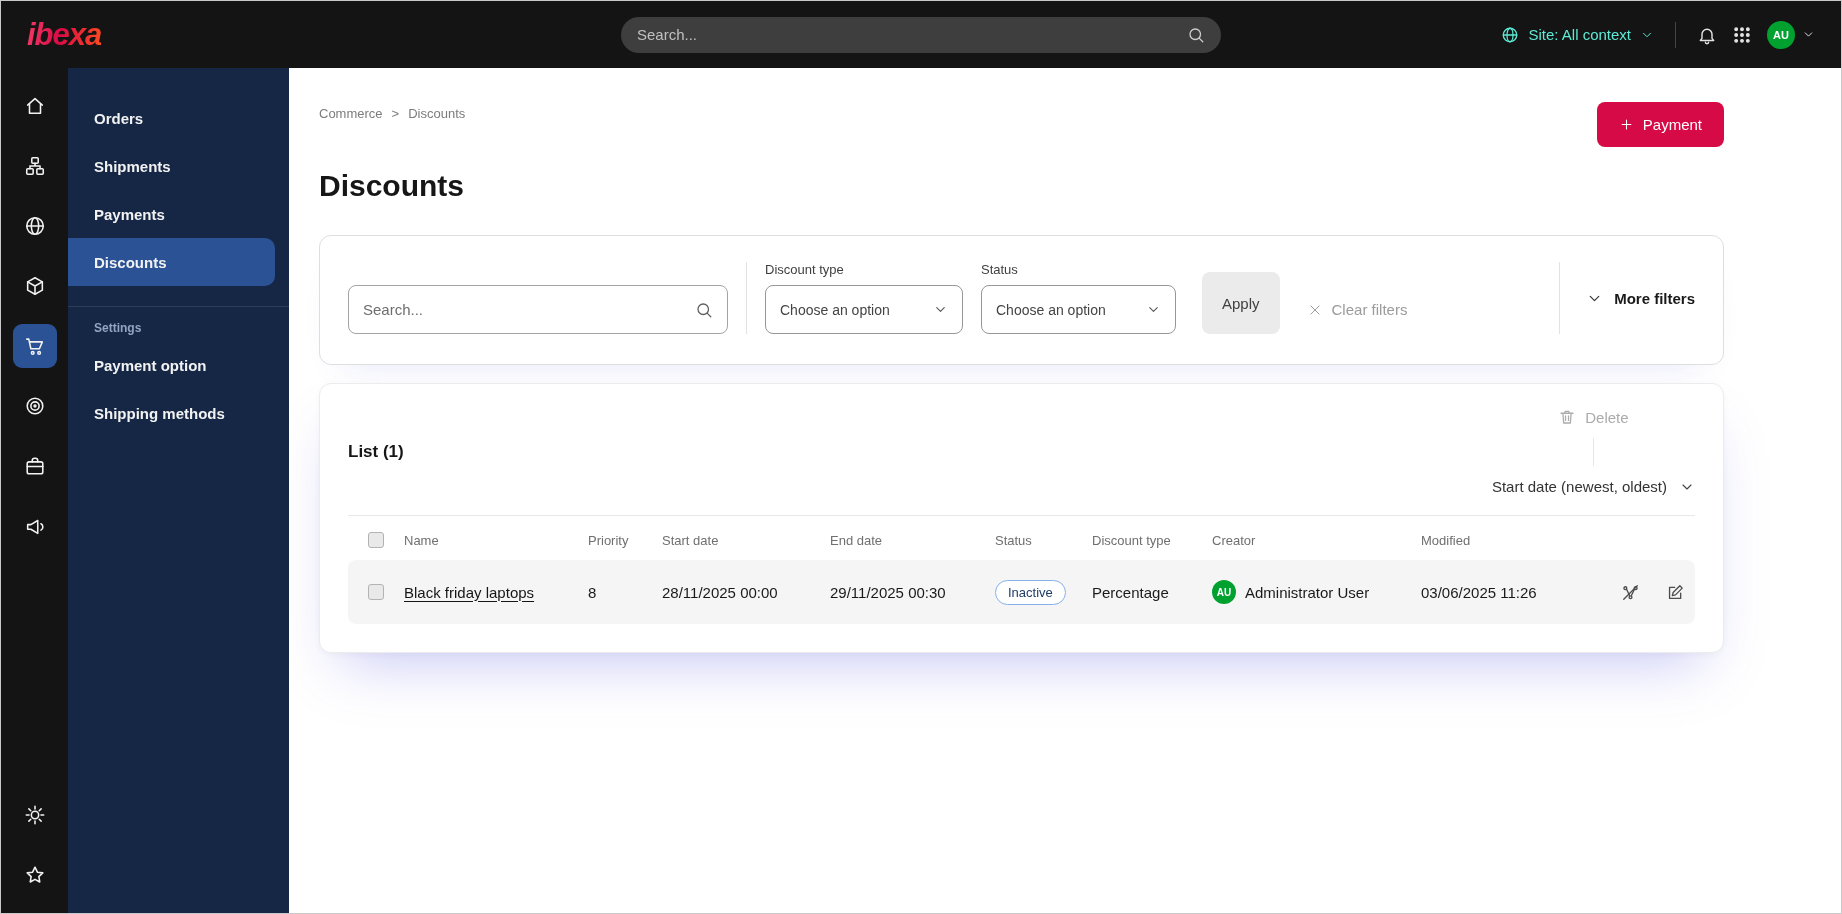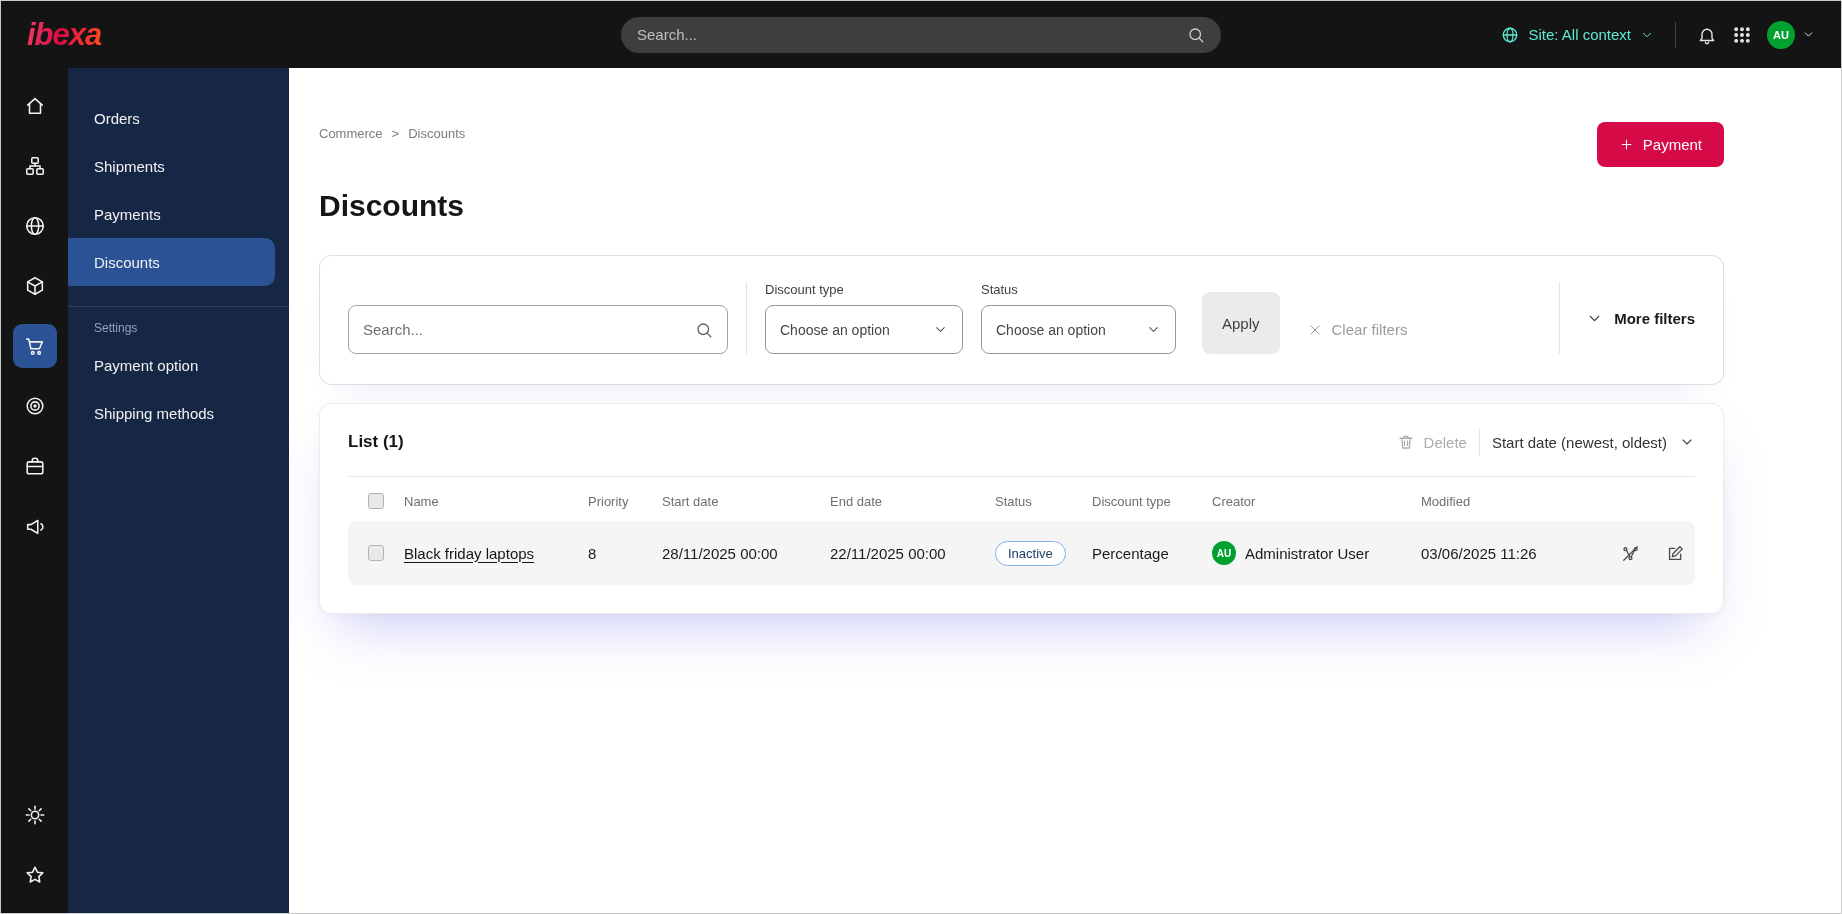--- a/index.html
+++ b/index.html
@@ -55,34 +55,34 @@
   .rail-btn {
     width:44px; height:44px; border-radius:9px; color:#f2f2f2;
     display:flex; align-items:center; justify-content:center; cursor:pointer;
   }
   .rail-btn.active { background:#2a5294; }
   .rail-spacer { flex:1; }
 
   
   .menu {
     width:221px; flex:0 0 221px; background:#162745; color:#f2f2f2;
-    padding-top:26px; display:flex; flex-direction:column;
+    padding-top:26px; display:flex; flex-direction:column;font-weight:bold;
   }
   .menu-item {
     height:48px; display:flex; align-items:center; padding-left:26px;
     font-size:15px; cursor:pointer;
   }
   .menu-item.active {
     background:#2a5294; width:calc(100% - 14px); border-radius:0 10px 10px 0;
   }
   .menu-section { margin-top:20px; padding-top:14px; border-top:1px solid rgba(255,255,255,0.10); }
   .menu-section-label { font-size:12px; color:#93a3c0; padding-left:26px; margin-bottom:6px; }
 
   
-  .main { flex:1; background:#fff; padding:54px 117px 0 30px; overflow:hidden; }
+  .main { flex:1; background:#fff; padding:34px 117px 0 30px; overflow:hidden; }
   .main-header { display:flex; justify-content:space-between; align-items:flex-start; }
   .breadcrumb { display:flex; align-items:center; gap:9px; font-size:13px; color:#7c7c7c; padding-top:4px; }
   .breadcrumb .crumb { cursor:pointer; }
   .btn-create {
     display:flex; align-items:center; gap:9px; background:#d60a46; color:#fff;
     border:none; border-radius:8px; height:45px; padding:0 22px; font-size:15px;
     font-family:"Liberation Sans",sans-serif; cursor:pointer;
   }
   .page-title { font-size:30px; font-weight:700; color:#161616; margin-top:22px; }
 
@@ -132,21 +132,21 @@
   .more-filters .ic { color:#333; }
 
   
   .list-card {
     margin-top:18px; border:1px solid #ececec; border-radius:12px;
     padding:24px 28px 28px; background:#fff;
     box-shadow:0 30px 55px -22px rgba(93,95,226,0.35), 0 2px 6px rgba(0,0,0,0.03);
   }
   .list-header { display:flex; align-items:center; }
   .list-title { font-size:17px; font-weight:bold; color:#161616; }
-  .list-header-right { margin-left:auto; display:flex; align-items:center; gap:12px; }
+  .list-header-right { margin-left:auto; display:flex; align-items:center; gap:12px;flex-direction:column; }
   .btn-delete {
     display:flex; align-items:center; gap:9px; color:#ababab; font-size:15px;
     background:none; border:none; cursor:pointer; font-family:"Liberation Sans",sans-serif;
   }
   .lh-div { width:1px; height:28px; background:#e6e6e6; }
   .sort-dd { display:flex; align-items:center; gap:12px; font-size:15px; color:#333; cursor:pointer; }
   .sort-dd .ic { color:#444; }
   .list-divider { border:none; border-top:1px solid #e8e8e8; margin-top:20px; }
 
   .t-row { display:flex; align-items:center; }
@@ -482,21 +482,21 @@
 
       <div class="t-row t-data">
         <div class="t-col-check">
           <span class="checkbox"></span>
         </div>
         <div class="t-col-name">
           <span class="name-link">Black friday laptops</span>
         </div>
         <div class="t-col-priority">8</div>
         <div class="t-col-start">28/11/2025 00:00</div>
-        <div class="t-col-end">22/11/2025 00:00</div>
+        <div class="t-col-end">29/11/2025 00:30</div>
         <div class="t-col-status">
           <span class="badge">Inactive</span>
         </div>
         <div class="t-col-type">Percentage</div>
         <div class="t-col-creator">
           <span class="row-avatar">AU</span>
           <span>Administrator User</span>
         </div>
         <div class="t-col-modified">03/06/2025 11:26</div>
         <div class="t-col-actions">

